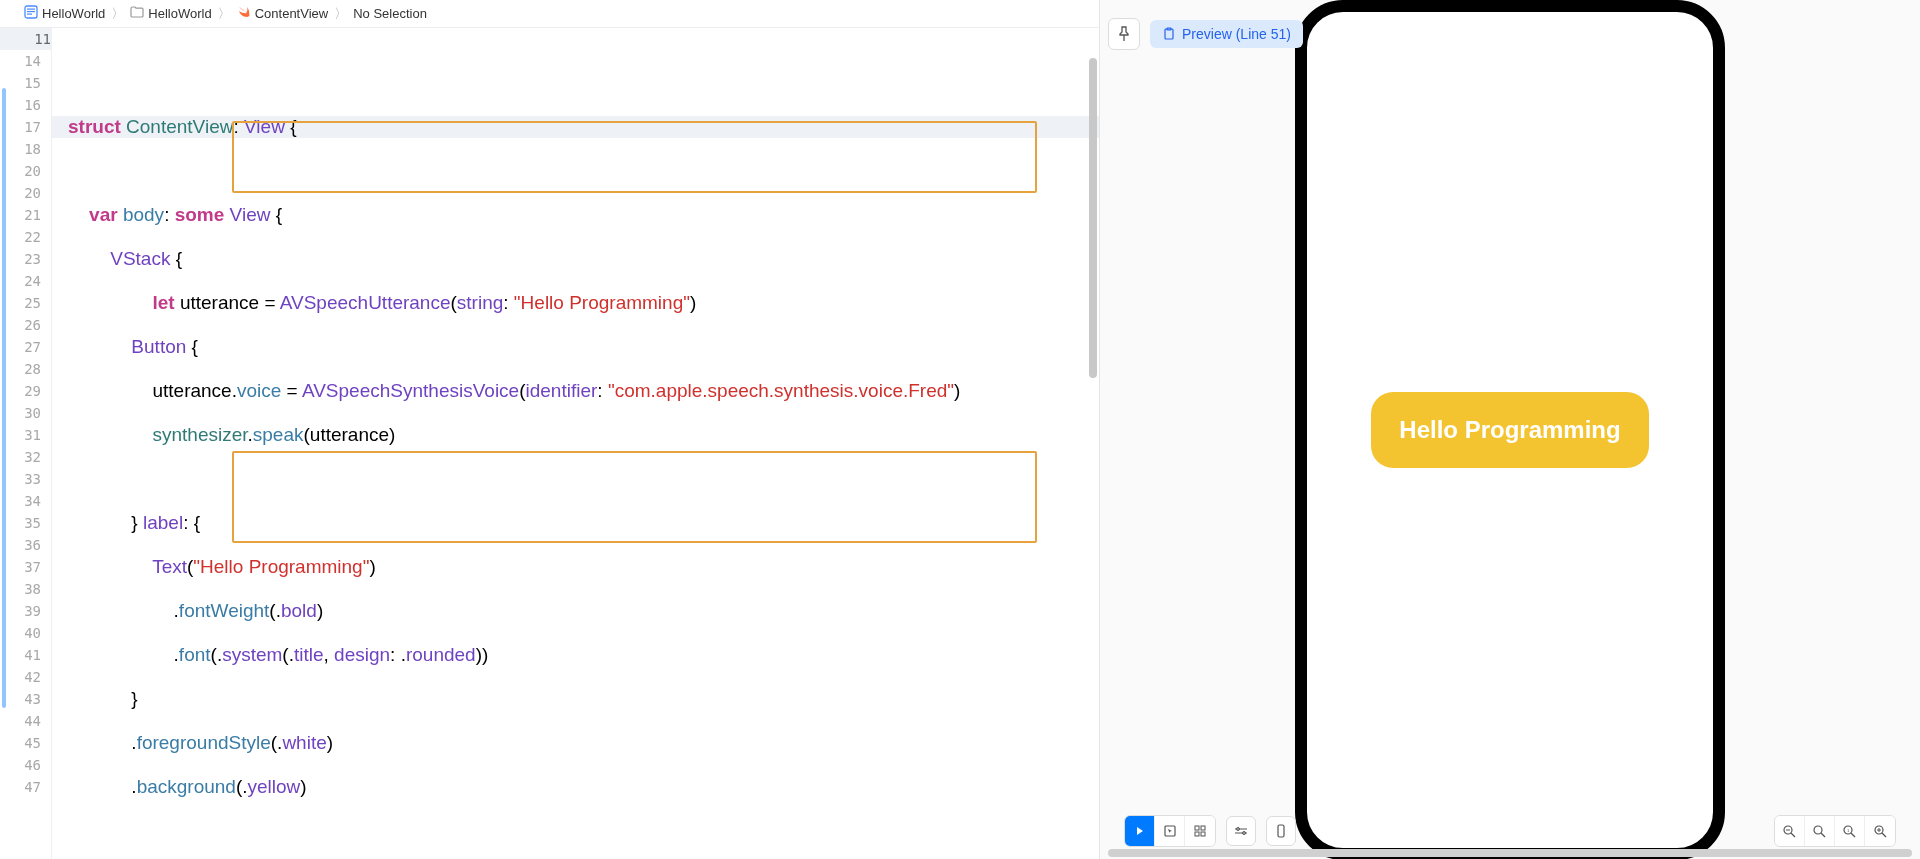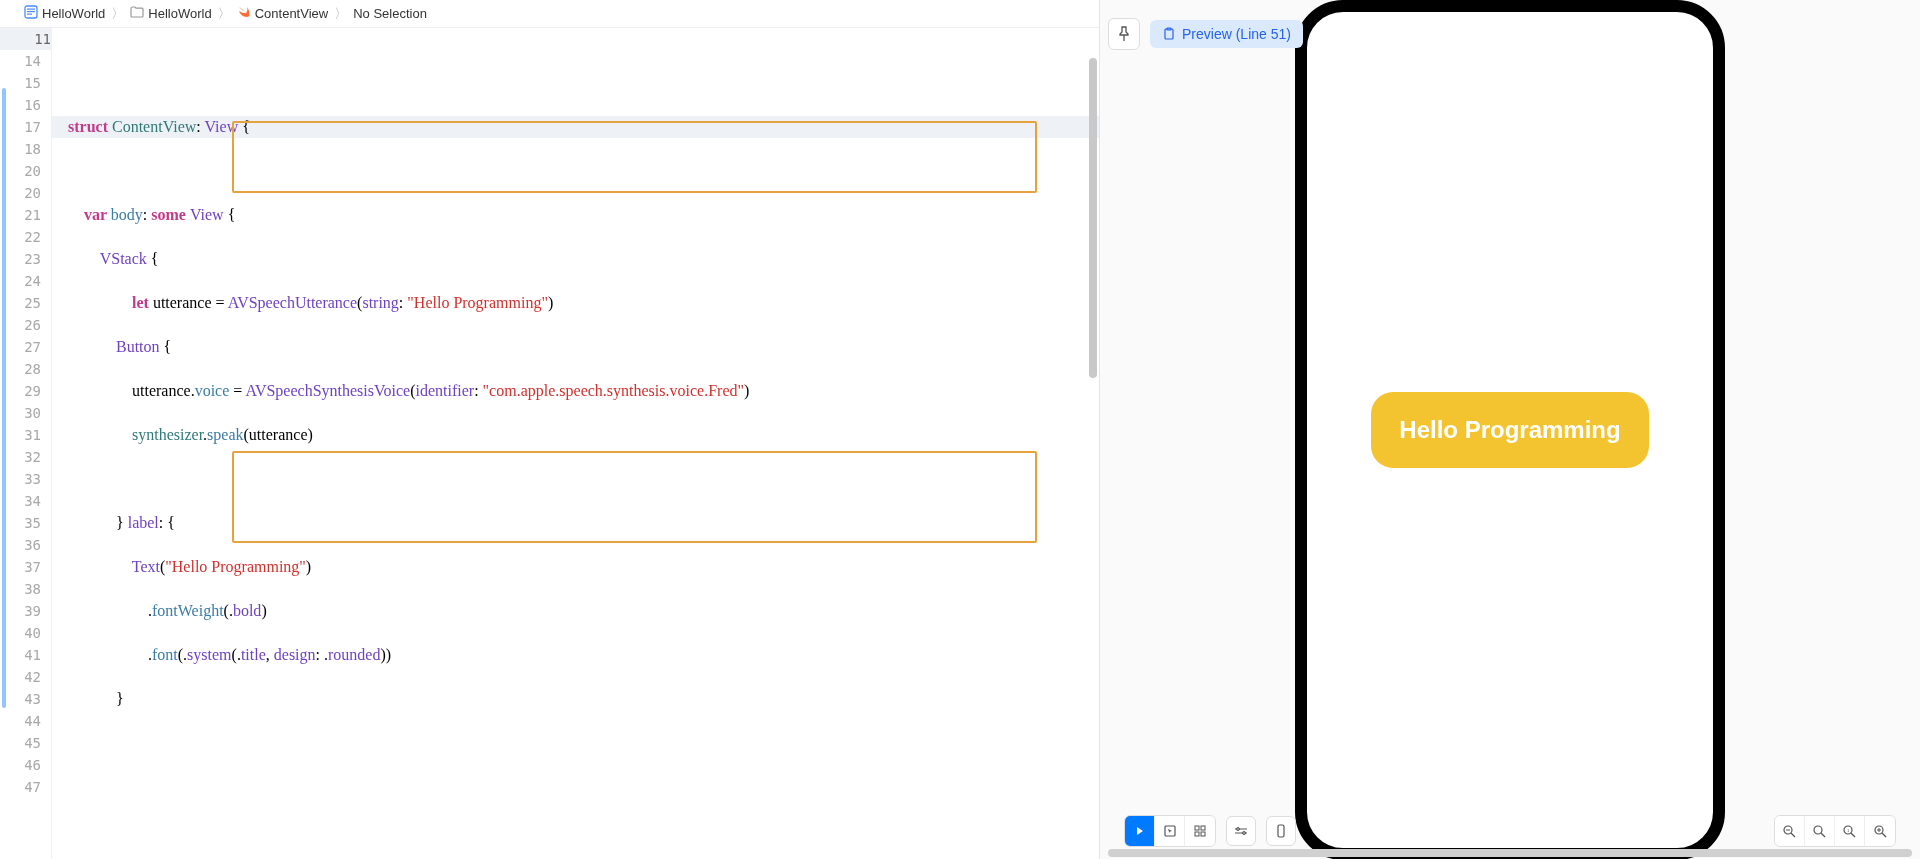--- a/index.html
+++ b/index.html
@@ -52,22 +52,22 @@
   .gutter .ln.hl { background: #eef2f6; color: #666; margin-right:-10px; }
   .blue-strip {
     position: absolute;
     left: 2px;
     width: 4px;
     background: #93c4ff;
     border-radius: 2px;
   }
   .code {
     flex: 1;
-    font-family: Liberation Serif, serif;
-    font-size: 16px;
+    font-family: Liberation Sans, sans-serif;
+    font-size: 19px;
     line-height: 22px;
     white-space: pre;
     padding-left: 16px;
     position: relative;
   }
   .code .line { height: 22px; }
   .code .line.hl-line { background: #eef2f6; margin-left:-16px; padding-left:16px; }
   .highlight-box {
     position: absolute;
     border: 2px solid #e6a23c;
@@ -285,20 +285,22 @@
 <div class="line"><span class="tok-plain">                </span><span class="tok-kw">let </span><span class="tok-plain">utterance = </span><span class="tok-type">AVSpeechUtterance</span><span class="tok-plain">(</span><span class="tok-label">string</span><span class="tok-plain">: </span><span class="tok-str">"Hello Programming"</span><span class="tok-plain">)</span></div>
 <div class="line"><span class="tok-plain">            </span><span class="tok-type">Button</span><span class="tok-plain"> {</span></div>
 <div class="line"><span class="tok-plain">                utterance.</span><span class="tok-prop">voice</span><span class="tok-plain"> = </span><span class="tok-type">AVSpeechSynthesisVoice</span><span class="tok-plain">(</span><span class="tok-label">identifier</span><span class="tok-plain">: </span><span class="tok-str">"com.apple.speech.synthesis.voice.Fred"</span><span class="tok-plain">)</span></div>
 <div class="line"><span class="tok-plain">                </span><span class="tok-custom">synthesizer</span><span class="tok-plain">.</span><span class="tok-prop">speak</span><span class="tok-plain">(utterance)</span></div>
 <div class="line"></div>
 <div class="line"><span class="tok-plain">            } </span><span class="tok-label">label</span><span class="tok-plain">: {</span></div>
 <div class="line"><span class="tok-plain">                </span><span class="tok-type">Text</span><span class="tok-plain">(</span><span class="tok-str">"Hello Programming"</span><span class="tok-plain">)</span></div>
 <div class="line"><span class="tok-plain">                    .</span><span class="tok-prop">fontWeight</span><span class="tok-plain">(.</span><span class="tok-enum">bold</span><span class="tok-plain">)</span></div>
 <div class="line"><span class="tok-plain">                    .</span><span class="tok-prop">font</span><span class="tok-plain">(.</span><span class="tok-enum">system</span><span class="tok-plain">(.</span><span class="tok-enum">title</span><span class="tok-plain">, </span><span class="tok-label">design</span><span class="tok-plain">: .</span><span class="tok-enum">rounded</span><span class="tok-plain">))</span></div>
 <div class="line"><span class="tok-plain">            }</span></div>
+<div class="line"><span class="tok-plain">            .</span><span class="tok-prop">foregroundStyle</span><span class="tok-plain">(.</span><span class="tok-enum">white</span><span class="tok-plain">)</span></div>
+<div class="line"><span class="tok-plain">            .</span><span class="tok-prop">background</span><span class="tok-plain">(.</span><span class="tok-enum">yellow</span><span class="tok-plain">)</span></div>
 
 
 
 
 
 
 
 
 
 

